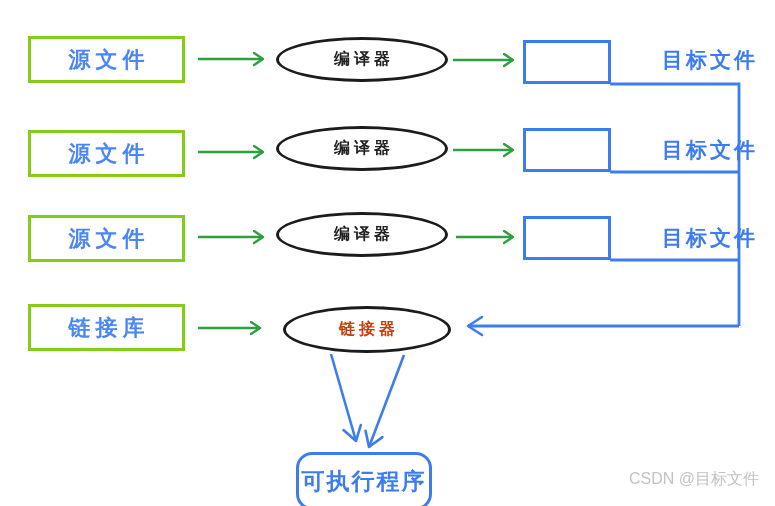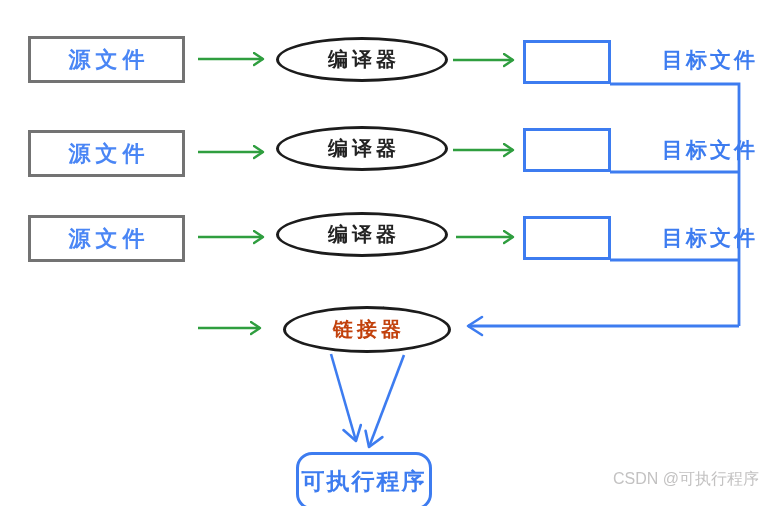--- a/index.html
+++ b/index.html
@@ -13,28 +13,28 @@
   .overlay{position:absolute;left:0;top:0;width:775px;height:506px;pointer-events:none;}
 
   .node{
     position:absolute;
     display:flex;align-items:center;justify-content:center;
     box-sizing:border-box;
     font-weight:700;
   }
   .src-box{
     left:28px;width:157px;height:47px;
-    border:3px solid #737373;
+    border:3px solid #84cc16;
     color:#4a86f5;font-size:22px;letter-spacing:5px;padding-left:5px;
     background:#ffffff;
   }
   .ellipse{
     left:276px;width:172px;height:45px;
     border:3px solid #1c1c1c;border-radius:50%;
-    color:#222222;font-size:20px;letter-spacing:4px;padding-left:4px;
+    color:#222222;font-size:16px;letter-spacing:4px;padding-left:4px;
     background:#ffffff;
   }
   .ellipse.linker{left:283px;width:168px;height:47px;color:#c2410c;}
   .obj-box{
     left:523px;width:88px;height:44px;
     border:3px solid #3d7cf0;
     background:#ffffff;
   }
   .obj-label{
     left:658px;width:104px;height:26px;
@@ -104,21 +104,22 @@
   <div class="node src-box" style="top:130px">源文件</div>
   <div class="node ellipse" style="top:126px">编译器</div>
   <div class="node obj-box" style="top:128px"></div>
   <div class="node obj-label" style="top:137px">目标文件</div>
 
   <div class="node src-box" style="top:215px">源文件</div>
   <div class="node ellipse" style="top:212px">编译器</div>
   <div class="node obj-box" style="top:216px"></div>
   <div class="node obj-label" style="top:225px">目标文件</div>
 
+  <div class="node src-box" style="top:304px">链接库</div>
   <div class="node ellipse linker" style="top:306px">链接器</div>
 
   <div class="node exe-box">可执行程序</div>
 
   <div class="watermark">
-    <span class="wm2">CSDN @可执行程序</span>
+    <span class="wm2">CSDN @目标文件</span>
   </div>
 
 </div>
 
 </body></html>

